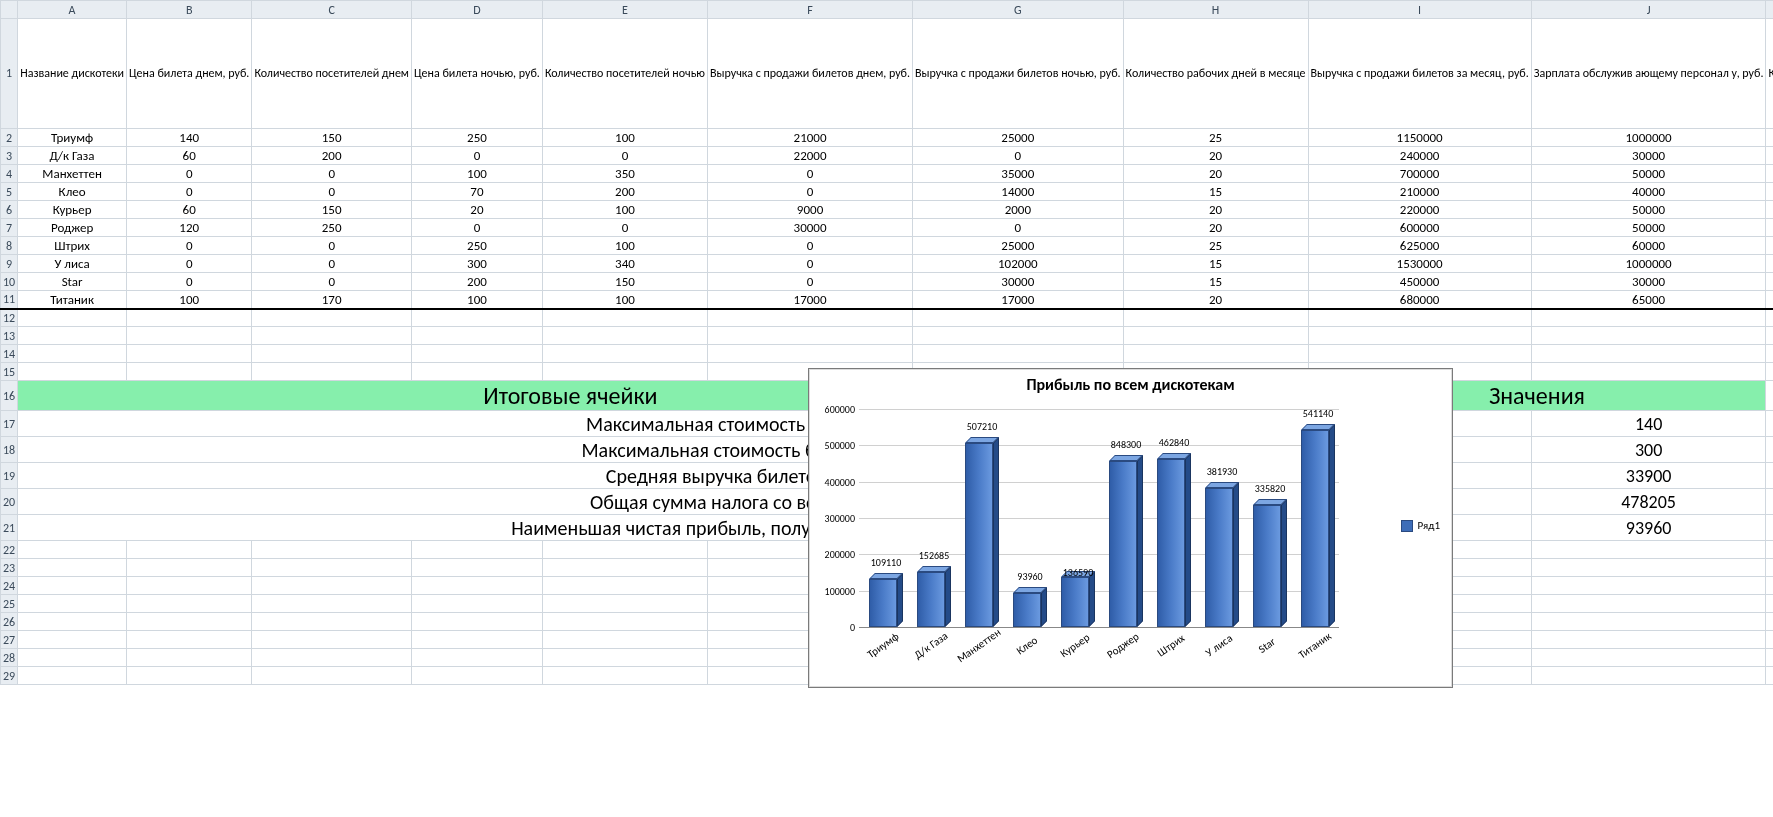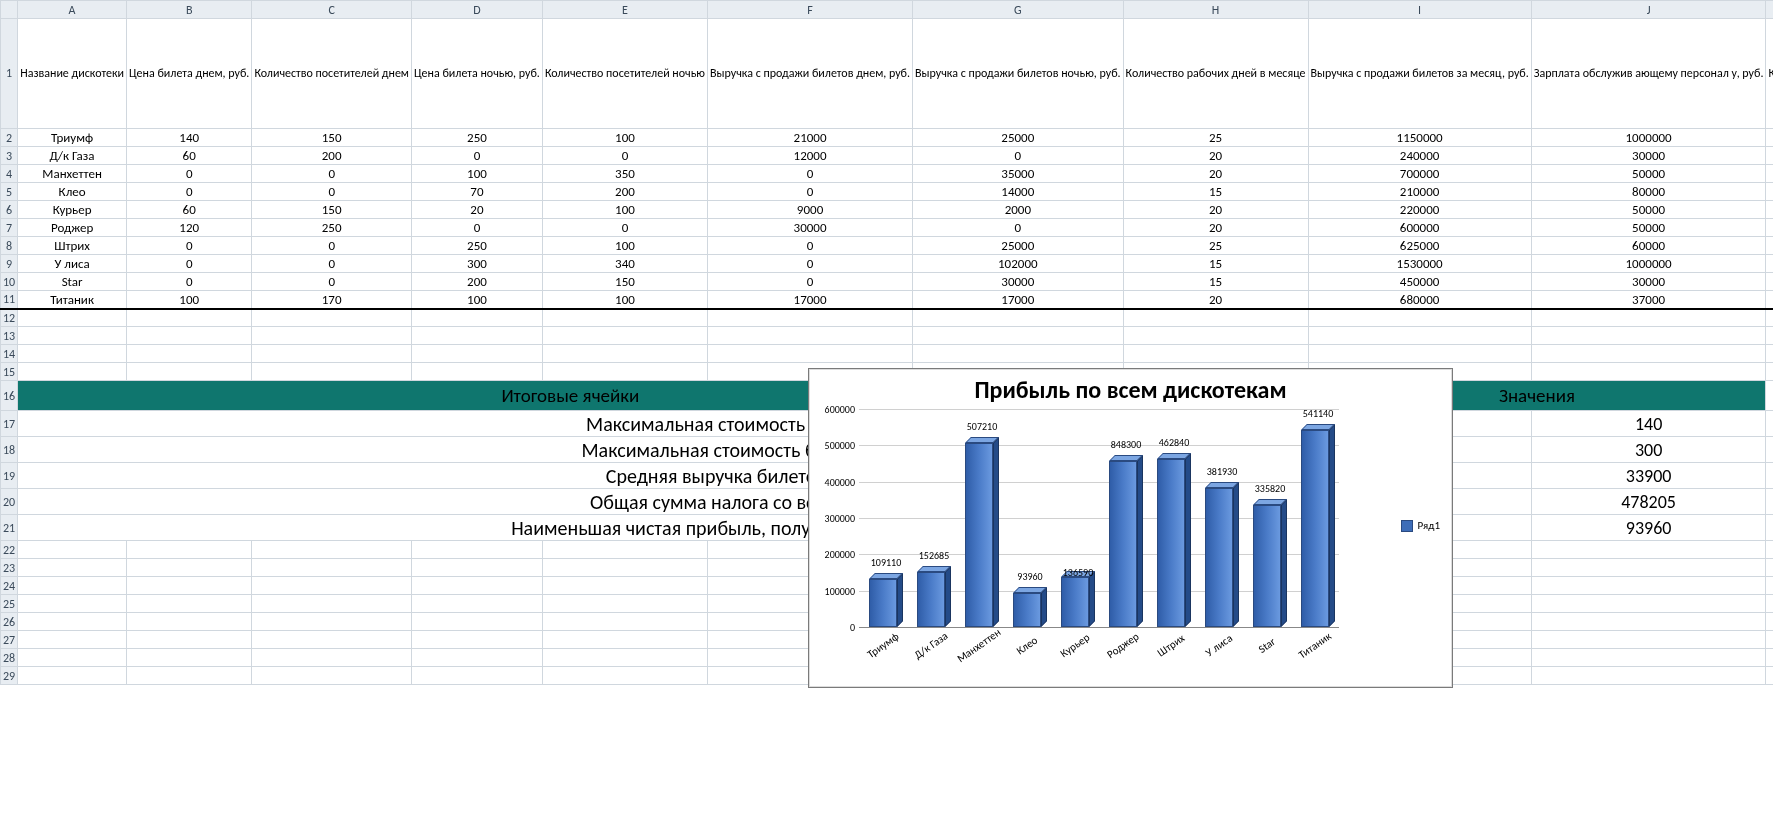--- a/index.html
+++ b/index.html
@@ -58,23 +58,23 @@
     background: #fff;
     font-size: 13px;
     text-align: center;
   }
   .data-row td.name { text-align: center; }
   .data-row td.num, .data-head td.num { text-align: center; }
   .thick-bottom td { border-bottom: 2px solid #000 !important; }
 
   
   .sum-title {
-    background: #0f766e;
+    background: #86efac;
     border: 2px solid #c0a000;
-    font-size: 19px;
+    font-size: 24px;
     text-align: center;
     color: #000;
     height: 28px;
   }
   .sum-label {
     font-size: 20px;
     text-align: left;
     padding-left: 4px;
     white-space: nowrap;
     border: 1px solid #d0d7de;
@@ -94,21 +94,21 @@
     top: 368px;
     width: 645px;
     height: 320px;
     border: 1px solid #7a7a7a;
     background: #fff;
     box-sizing: border-box;
     box-shadow: inset 0 0 0 1px #dcdcdc;
   }
   .chart-title {
     text-align: center;
-    font-size: 24px;
+    font-size: 16px;
     font-weight: bold;
     padding: 6px 0 2px 0;
   }
   .plot {
     position: absolute;
     left: 50px;
     top: 40px;
     width: 480px;
     height: 218px;
   }
@@ -250,21 +250,21 @@
           <td class="num">1000000</td>
           <td class="num">8</td>
         </tr>
         <tr class="data-row">
           <td class="rowhdr">3</td>
           <td class="name">Д/к Газа</td>
           <td class="num">60</td>
           <td class="num">200</td>
           <td class="num">0</td>
           <td class="num">0</td>
-          <td class="num">12000</td>
+          <td class="num">22000</td>
           <td class="num">0</td>
           <td class="num">20</td>
           <td class="num">240000</td>
           <td class="num">30000</td>
           <td class="num">8</td>
         </tr>
         <tr class="data-row">
           <td class="rowhdr">4</td>
           <td class="name">Манхеттен</td>
           <td class="num">0</td>
@@ -282,21 +282,21 @@
           <td class="rowhdr">5</td>
           <td class="name">Клео</td>
           <td class="num">0</td>
           <td class="num">0</td>
           <td class="num">70</td>
           <td class="num">200</td>
           <td class="num">0</td>
           <td class="num">14000</td>
           <td class="num">15</td>
           <td class="num">210000</td>
-          <td class="num">80000</td>
+          <td class="num">40000</td>
           <td class="num">8</td>
         </tr>
         <tr class="data-row">
           <td class="rowhdr">6</td>
           <td class="name">Курьер</td>
           <td class="num">60</td>
           <td class="num">150</td>
           <td class="num">20</td>
           <td class="num">100</td>
           <td class="num">9000</td>
@@ -366,21 +366,21 @@
           <td class="rowhdr">11</td>
           <td class="name">Титаник</td>
           <td class="num">100</td>
           <td class="num">170</td>
           <td class="num">100</td>
           <td class="num">100</td>
           <td class="num">17000</td>
           <td class="num">17000</td>
           <td class="num">20</td>
           <td class="num">680000</td>
-          <td class="num">37000</td>
+          <td class="num">65000</td>
           <td class="num">8</td>
         </tr>
         <tr class="blank">
           <td class="rowhdr">12</td>
           <td></td>
           <td></td>
           <td></td>
           <td></td>
           <td></td>
           <td></td>

